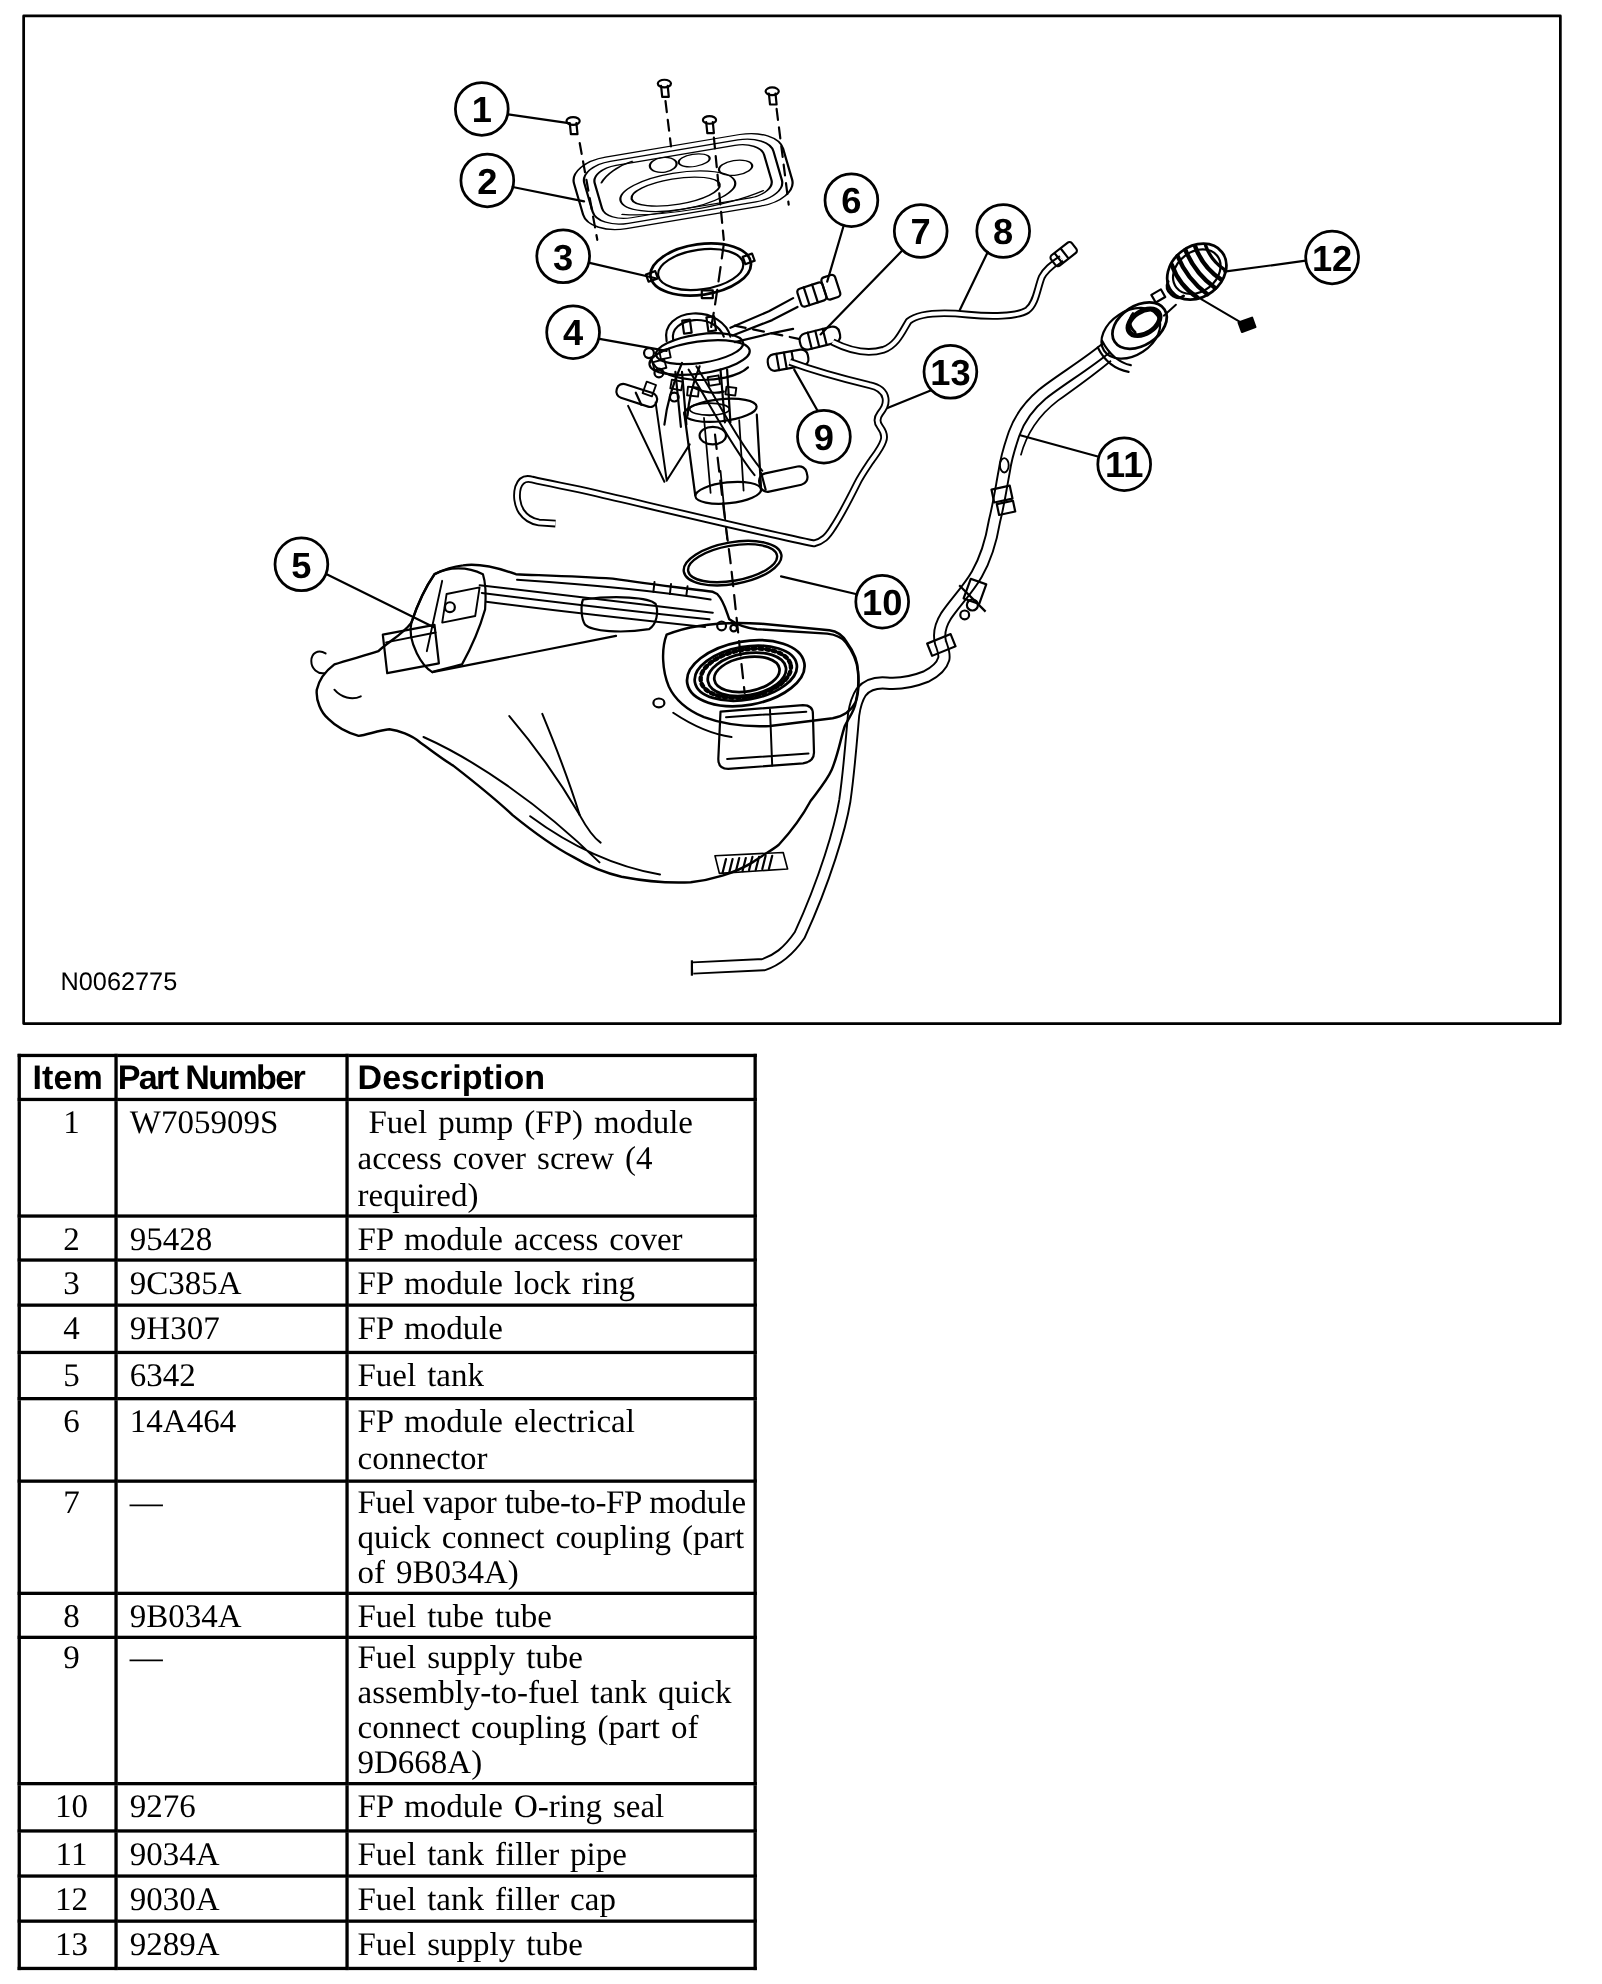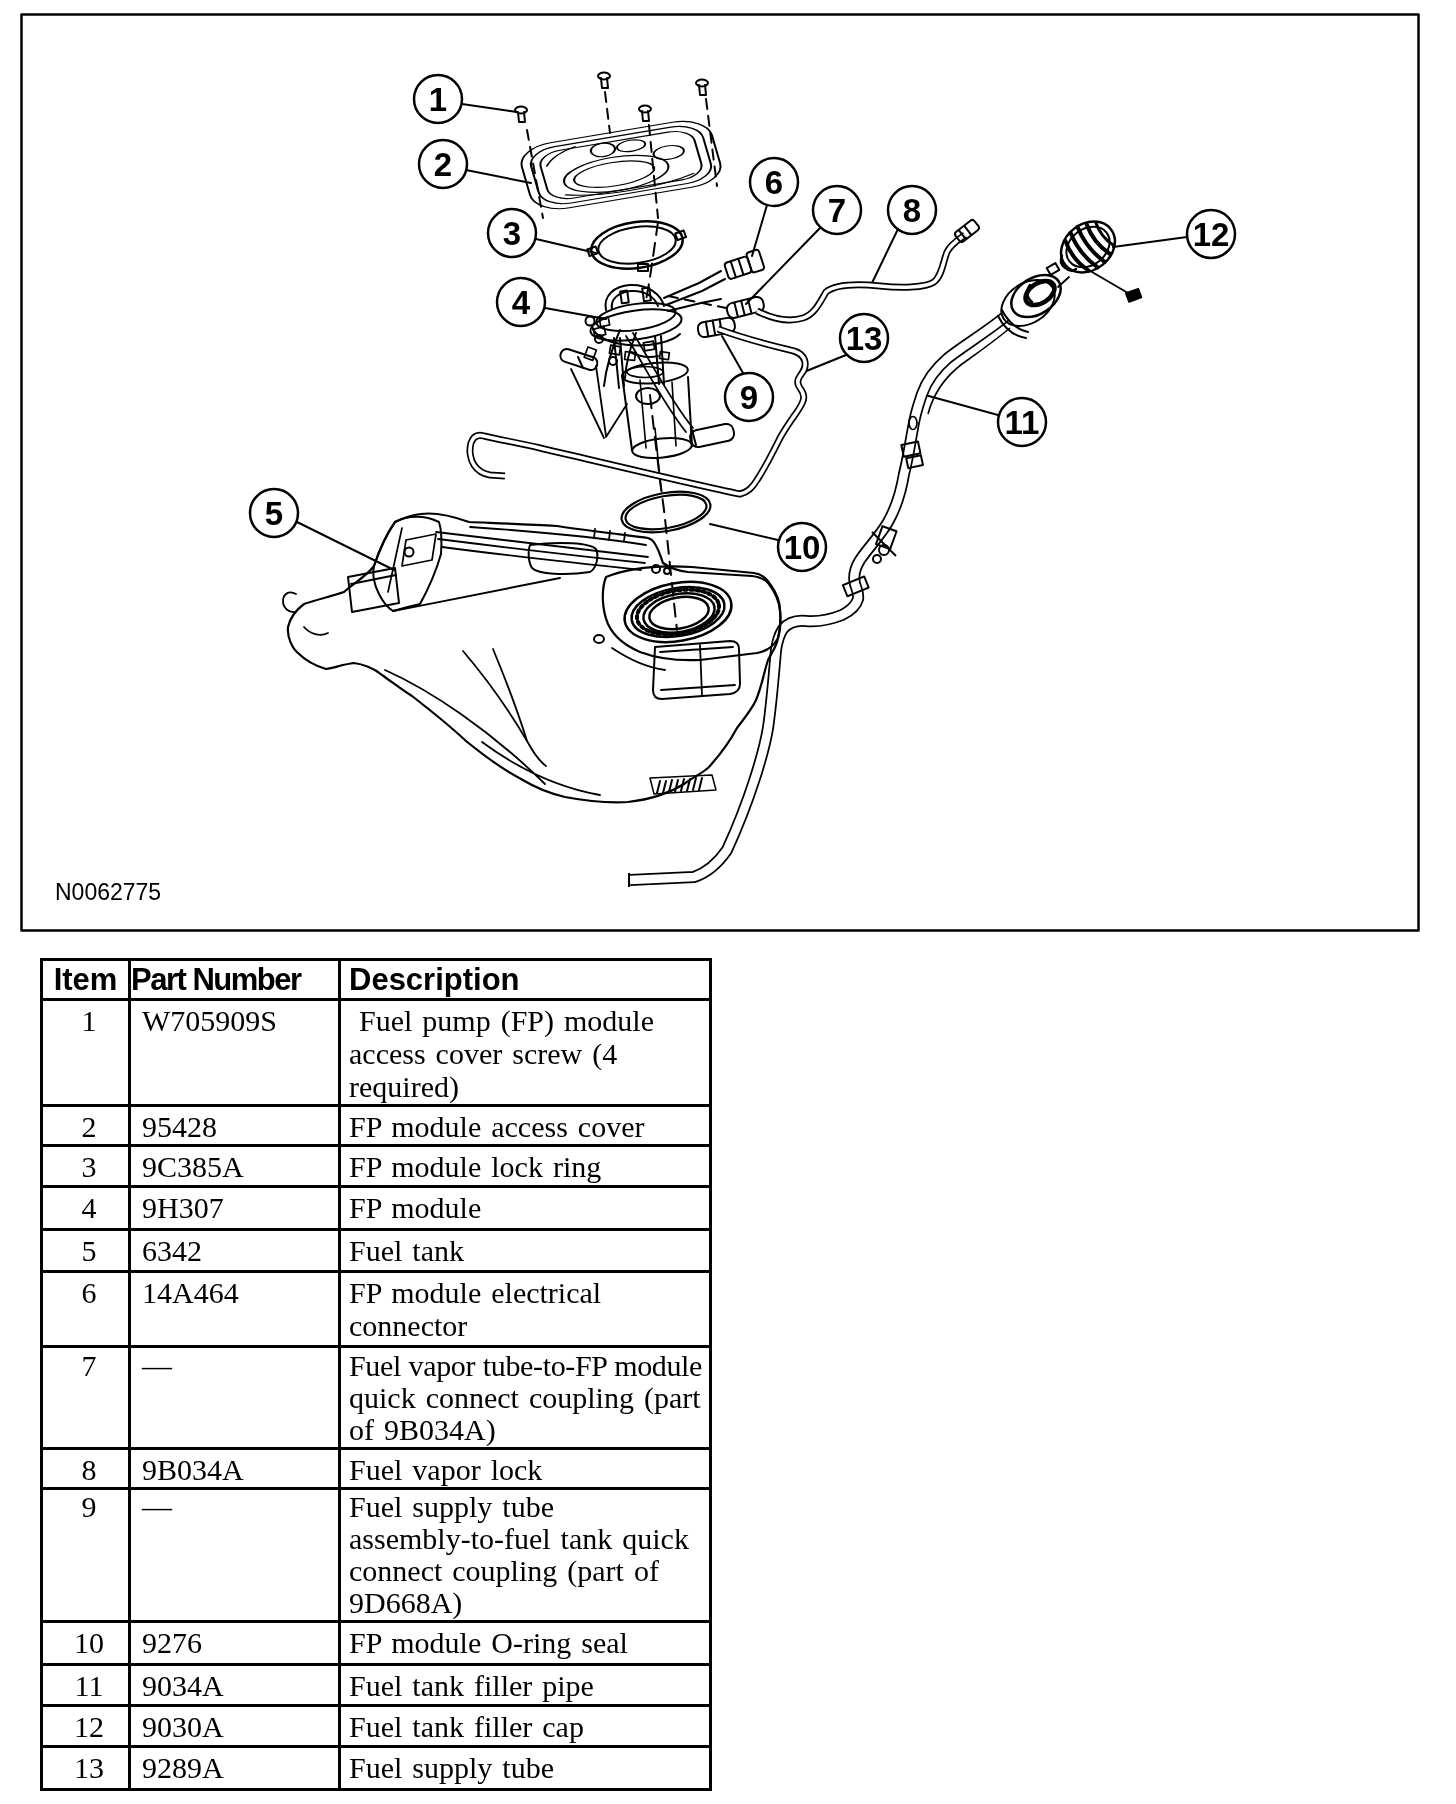--- a/index.html
+++ b/index.html
@@ -1,19 +1,19 @@
 <!DOCTYPE html>
 <html><head>
 <meta charset="utf-8">
 <style>
 html,body{margin:0;padding:0;background:#ffffff;}
 *{-webkit-font-smoothing:antialiased;}
 body{width:1456px;height:1804px;position:relative;font-family:"Liberation Sans",sans-serif;}
 #diag{position:absolute;left:0;top:0;}
-table.parts{position:absolute;left:40px;top:958px;border-collapse:collapse;table-layout:fixed;}
+table.parts{position:absolute;left:16px;top:958px;border-collapse:collapse;table-layout:fixed;}
 table.parts td,table.parts th{border:3px solid #000;vertical-align:top;box-sizing:border-box;overflow:hidden;}
 th.c1,td.c1{width:88px;text-align:center;}
 td.c2{width:210px;text-align:left;padding-left:11px;}
 th.c2{width:210px;text-align:left;padding-left:0;letter-spacing:-1.5px;}
 th.c3,td.c3{width:371px;text-align:left;padding-left:8px;white-space:nowrap;}
 th{font-family:"Liberation Sans",sans-serif;font-size:31px;font-weight:bold;padding-top:2px;line-height:34px;}
 td{font-family:"Liberation Serif",serif;font-size:30px;line-height:33px;padding-top:3px;word-spacing:2.5px;}
 td.c1{padding-left:8px;}
 .tight{letter-spacing:-0.35px;word-spacing:0.5px;margin-top:24px;}
 td.r7{line-height:32px;padding-top:2px;}
@@ -310,21 +310,21 @@
         <td class="c3">FP module electrical<br>connector</td>
       </tr>
 <tr style="height:102px">
         <td class="c1 r7">7</td>
         <td class="c2 r7">—</td>
         <td class="c3 r7"><span class="tight">Fuel vapor tube-to-FP module</span><br>quick connect coupling (part<br>of 9B034A)</td>
       </tr>
 <tr style="height:40px">
         <td class="c1">8</td>
         <td class="c2">9B034A</td>
-        <td class="c3">Fuel vapor lock</td>
+        <td class="c3">Fuel tube tube</td>
       </tr>
 <tr style="height:133px">
         <td class="c1 r9">9</td>
         <td class="c2 r9">—</td>
         <td class="c3 r9">Fuel supply tube<br>assembly-to-fuel tank quick<br>connect coupling (part of<br>9D668A)</td>
       </tr>
 <tr style="height:43px">
         <td class="c1">10</td>
         <td class="c2">9276</td>
         <td class="c3">FP module O-ring seal</td>

